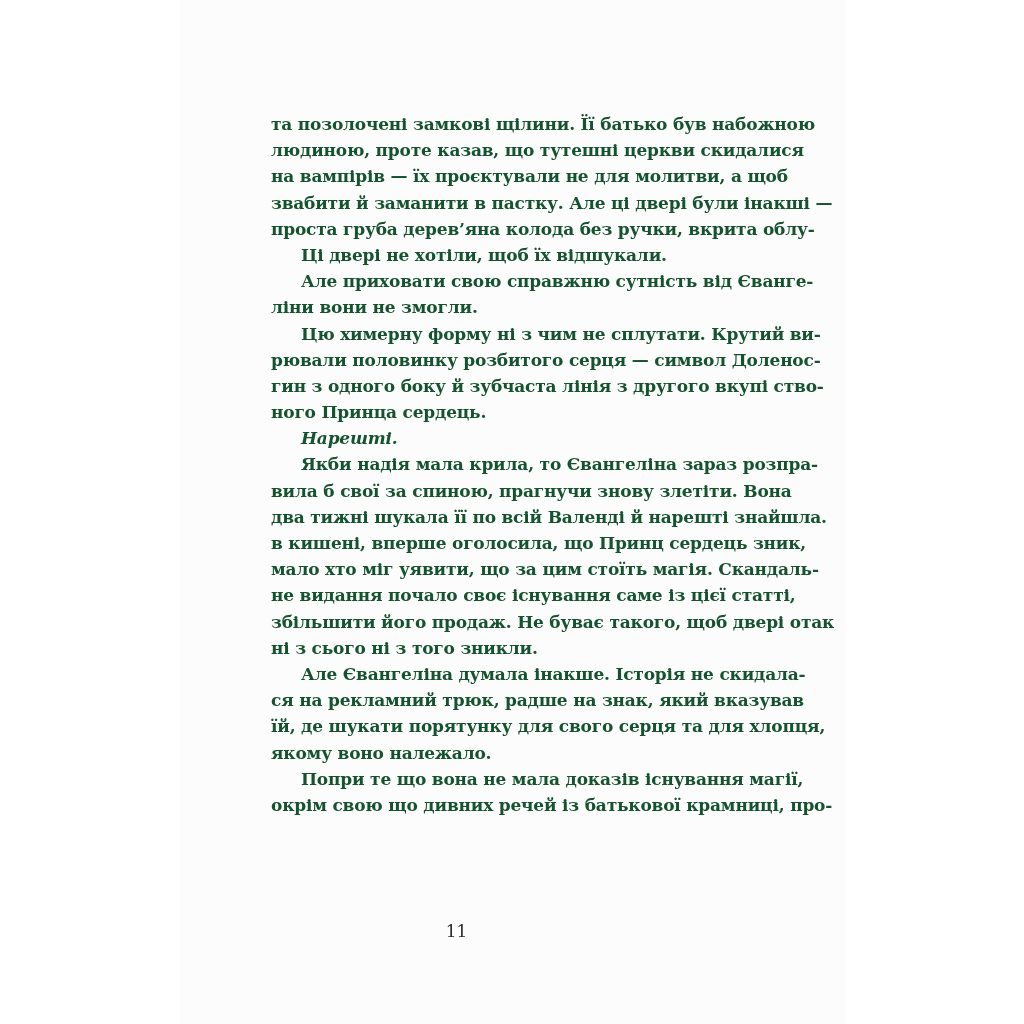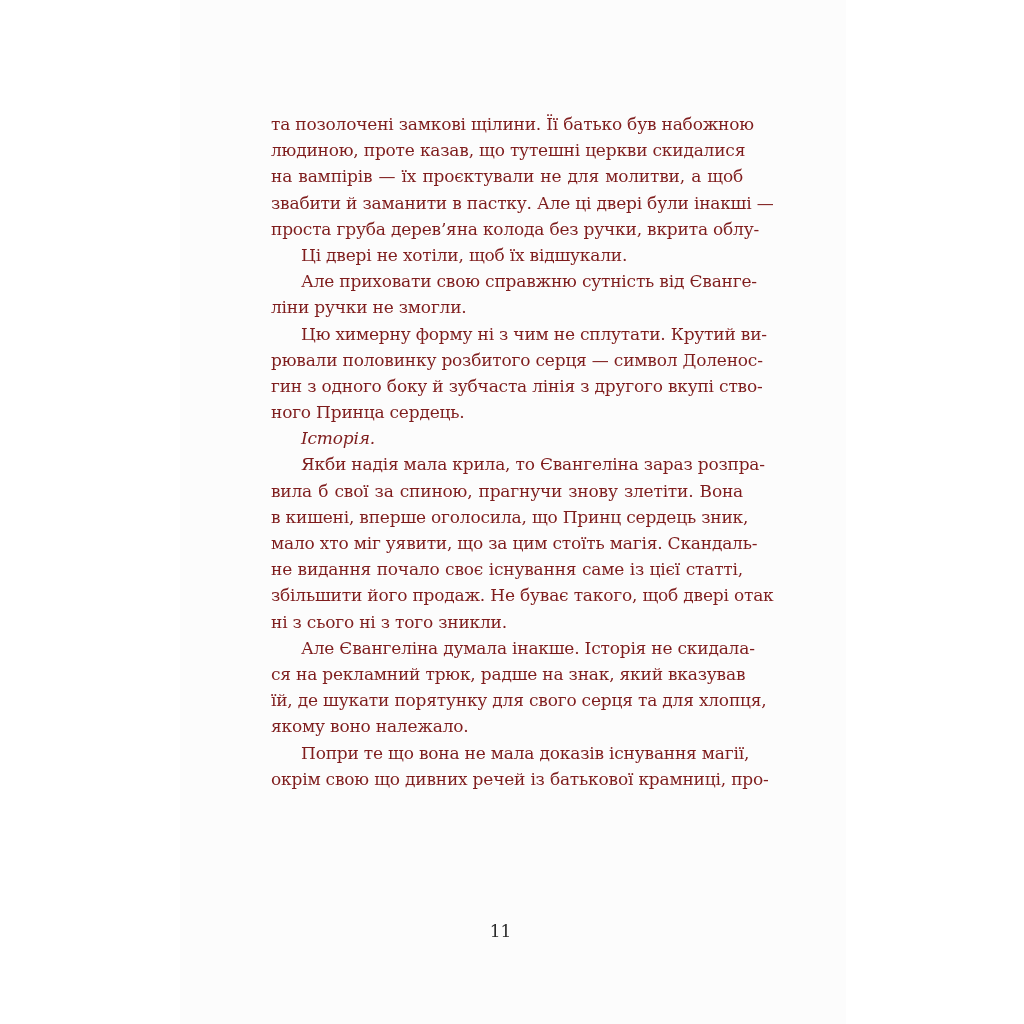--- a/index.html
+++ b/index.html
@@ -22,22 +22,23 @@
       background: #fcfcfc;
     }
     .text-block {
       position: absolute;
       left: 271px;
       top: 111px;
       width: 472px;
       font-family: "DejaVu Serif", "Liberation Serif", serif;
       font-size: 17px;
       line-height: 26.2px;
-      color: #7f1d1d;
+      color: #14532d;
       letter-spacing: -0.2px;
+      font-weight: bold;
     }
     .line {
       display: block;
       white-space: nowrap;
       text-align: justify;
       text-align-last: justify;
       height: 26.2px;
     }
     .line.last {
       text-align-last: left;
@@ -50,50 +51,50 @@
     }
     .page-number {
       position: absolute;
       left: 0;
       width: 913px;
       top: 921px;
       text-align: center;
       font-family: "DejaVu Serif", "Liberation Serif", serif;
       font-size: 17px;
       color: #2a2a2a;
-      margin-left: 44px;
     }
   </style>
 </head>
 <body>
 
 <div class="page"></div>
 
 <div class="text-block">
 
   <span class="line">та позолочені замкові щілини. Її батько був набожною</span>
   <span class="line">людиною, проте казав, що тутешні церкви скидалися</span>
   <span class="line">на вампірів — їх проєктували не для молитви, а щоб</span>
   <span class="line">звабити й заманити в пастку. Але ці двері були інакші —</span>
   <span class="line">проста груба дерев’яна колода без ручки, вкрита облу-</span>
 
   <span class="line indent last">Ці двері не хотіли, щоб їх відшукали.</span>
 
   <span class="line indent">Але приховати свою справжню сутність від Єванге-</span>
-  <span class="line last">ліни ручки не змогли.</span>
+  <span class="line last">ліни вони не змогли.</span>
 
   <span class="line indent">Цю химерну форму ні з чим не сплутати. Крутий ви-</span>
   <span class="line">рювали половинку розбитого серця — символ Доленос-</span>
   <span class="line">гин з одного боку й зубчаста лінія з другого вкупі ство-</span>
   <span class="line last">ного Принца сердець.</span>
 
-  <span class="line indent italic last">Історія.</span>
+  <span class="line indent italic last">Нарешті.</span>
 
   <span class="line indent">Якби надія мала крила, то Євангеліна зараз розпра-</span>
   <span class="line">вила б свої за спиною, прагнучи знову злетіти. Вона</span>
+  <span class="line last">два тижні шукала її по всій Валенді й нарешті знайшла.</span>
 
   <span class="line">в кишені, вперше оголосила, що Принц сердець зник,</span>
   <span class="line">мало хто міг уявити, що за цим стоїть магія. Скандаль-</span>
   <span class="line">не видання почало своє існування саме із цієї статті,</span>
   <span class="line">збільшити його продаж. Не буває такого, щоб двері отак</span>
   <span class="line last">ні з сього ні з того зникли.</span>
 
   <span class="line indent">Але Євангеліна думала інакше. Історія не скидала-</span>
   <span class="line">ся на рекламний трюк, радше на знак, який вказував</span>
   <span class="line">їй, де шукати порятунку для свого серця та для хлопця,</span>

